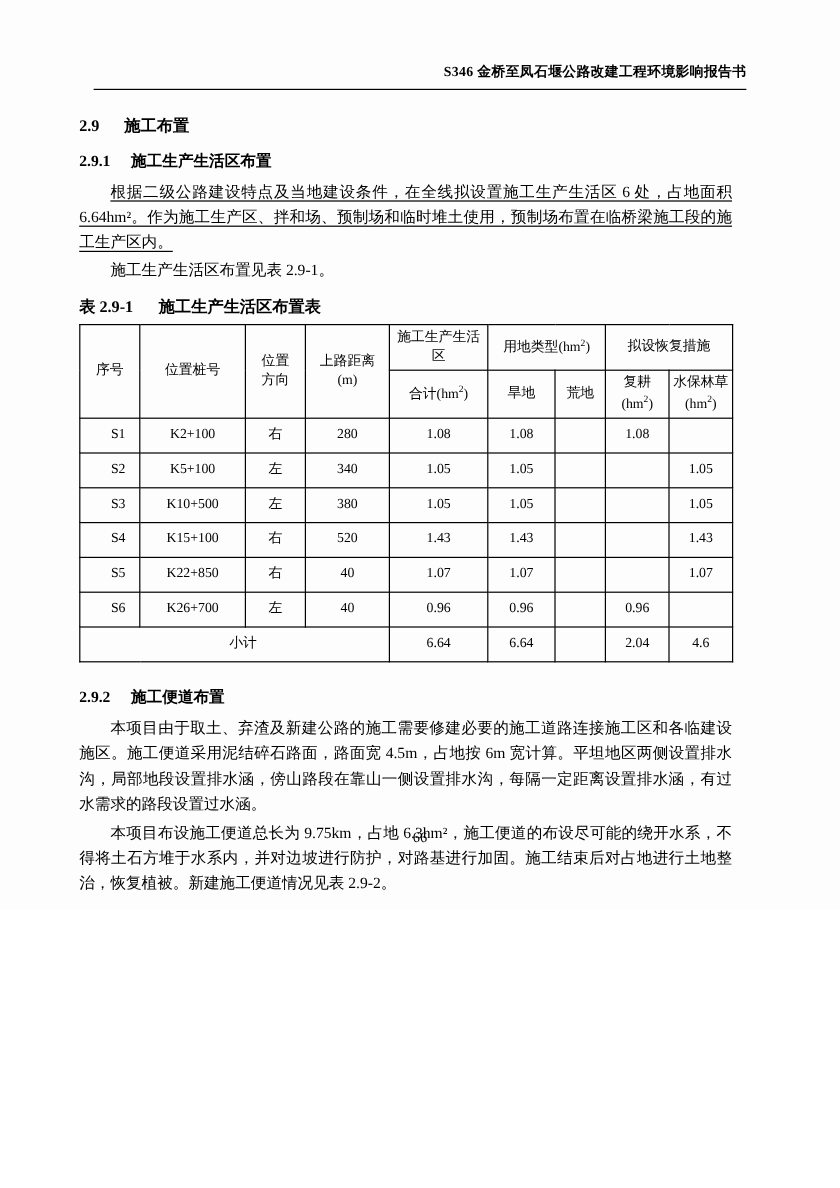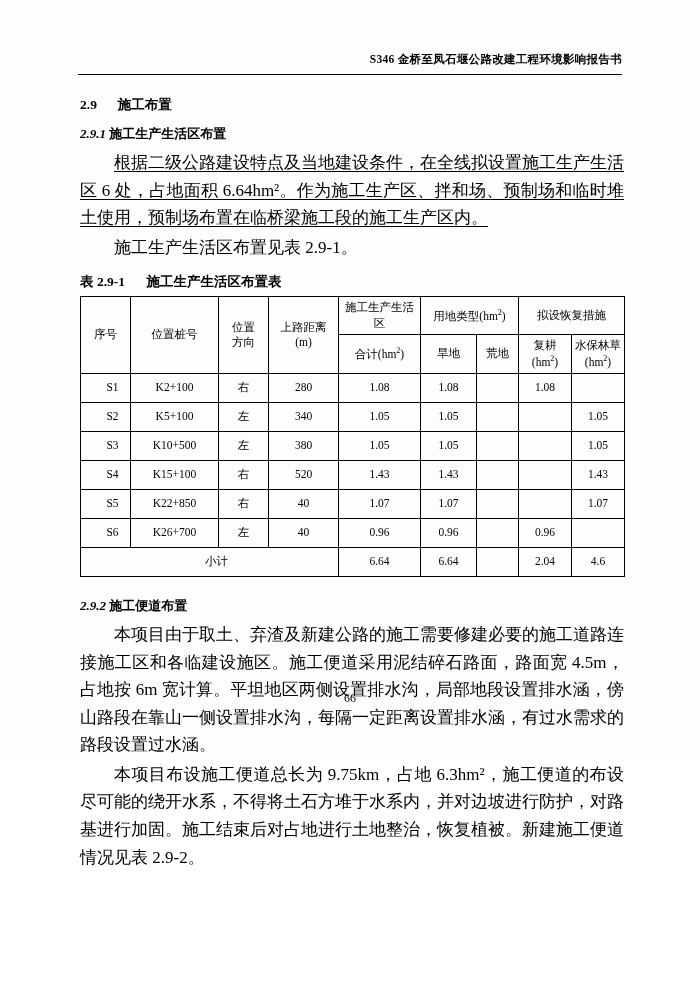--- a/index.html
+++ b/index.html
@@ -37,40 +37,40 @@
     position: absolute;
     top: 74px;
     left: 78px;
     right: 78px;
     border-bottom: 1px solid #000;
     height: 0;
   }
   .content {
     position: absolute;
     top: 88px;
-    left: 80px;
+    left: 66px;
     width: 544px;
   }
   h2.section {
     font-size: 13.5px;
     font-weight: bold;
     margin: 8px 0 10px 0;
     line-height: 1.4;
   }
   h3.subsection {
     font-size: 13px;
     font-weight: bold;
     margin: 10px 0 6px 0;
     line-height: 1.4;
   }
   h3.subsection .num {
-    font-style: italic;
+    margin-right: 14px;
   }
   p.para {
-    font-size: 17px;
+    font-size: 13px;
     line-height: 1.62;
     margin: 0 0 2px 0;
     text-align: justify;
     text-justify: inter-ideograph;
     text-indent: 2em;
   }
   p.underlined {
     text-decoration: underline;
     text-underline-offset: 3px;
   }

